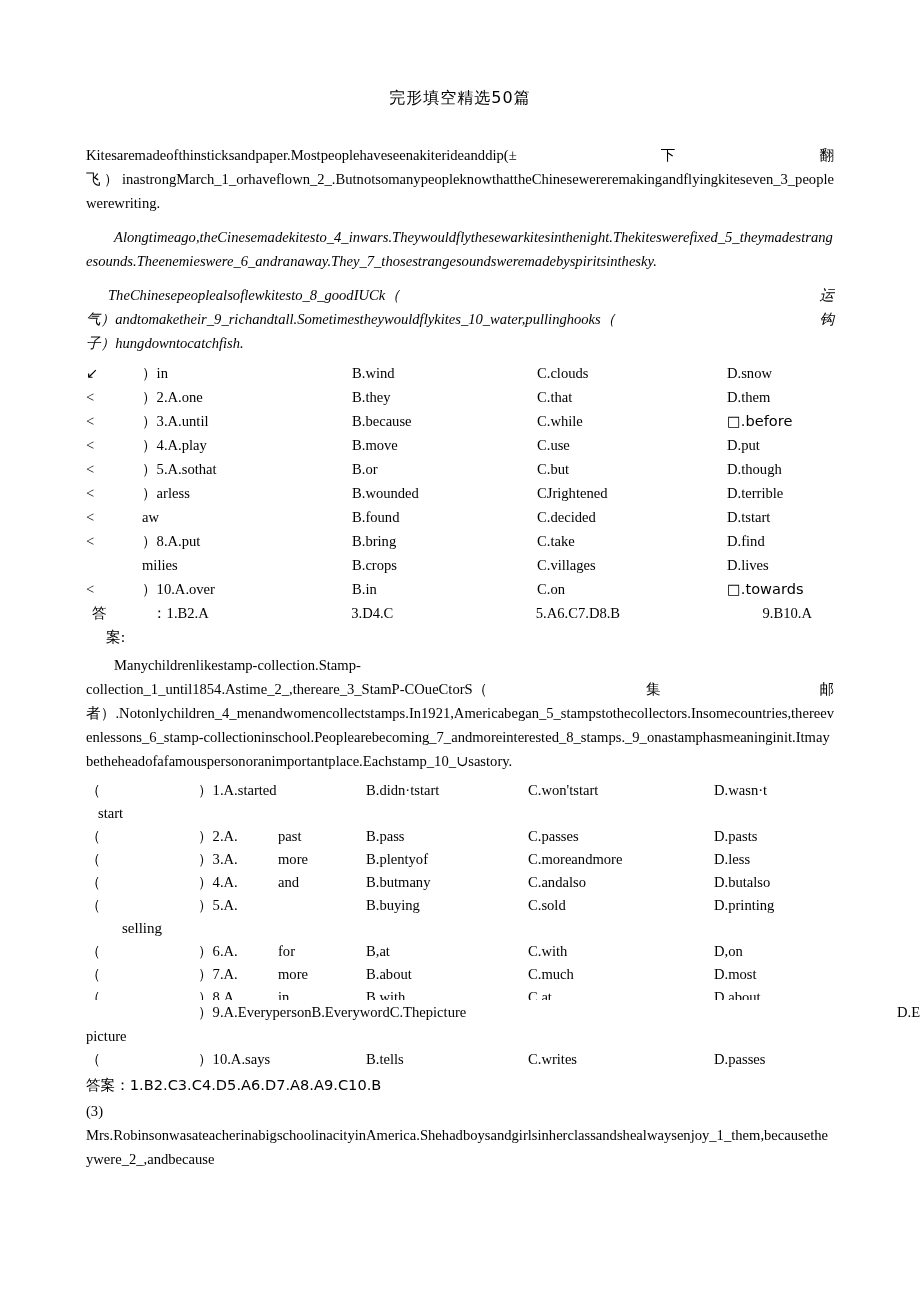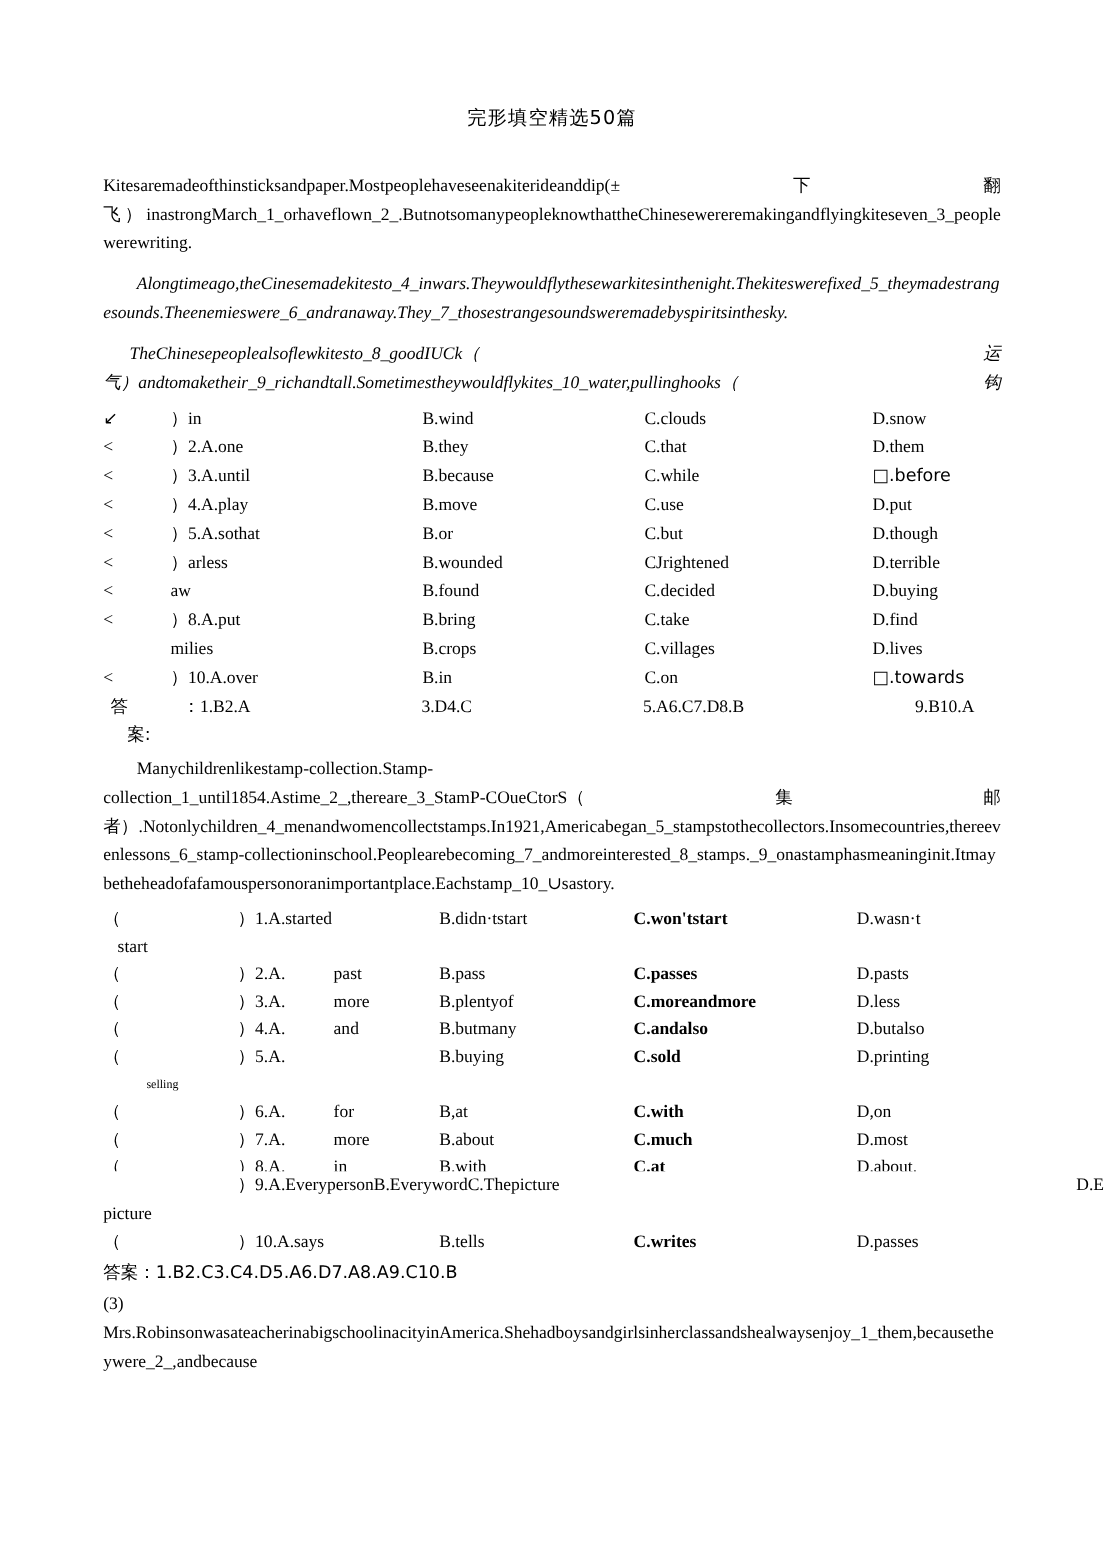--- a/index.html
+++ b/index.html
@@ -107,29 +107,29 @@
   .tbl2 {
     width: 100%;
     border-collapse: collapse;
     font-size: 14.6px;
     line-height: 23px;
   }
   .tbl2 td { padding: 0; vertical-align: top; white-space: nowrap; }
   .t2-mark { width: 112px; }
   .t2-a { width: 168px; }
   .t2-b { width: 162px; }
-  .t2-c { width: 186px; font-weight: bold; }
+  .t2-c { width: 186px; }
   .t2-d { width: auto; }
   .cont-word {
     font-size: 14.6px;
     line-height: 23px;
     padding-left: 12px;
   }
   .cont-word2 {
-    font-size: 10px;
+    font-size: 15px;
     line-height: 23px;
     padding-left: 36px;
   }
 </style>
 </head>
 <body>
 
 <div class="page">
 
   <h1 class="doc-title">完形填空精选50篇</h1>
@@ -147,20 +147,21 @@
 
   <div class="gap-top-2">
     <div class="spread">
       <span class="para" style="padding-left:22px">TheChinesepeoplealsoflewkitesto_8_goodIUCk（</span>
       <span class="para cjk">运</span>
     </div>
     <div class="spread">
       <span class="para">气）andtomaketheir_9_richandtall.Sometimestheywouldflykites_10_water,pullinghooks（</span>
       <span class="para cjk">钩</span>
     </div>
+    <div class="para">子）hungdowntocatchfish.</div>
   </div>
 
   <table class="opt-table" style="margin-top:6px">
     <tbody>
         <tr>
       <td class="c-mark arrow-cell">↙</td>
       <td class="c-a">）in</td>
       <td class="c-b">B.wind</td>
       <td class="c-c">C.clouds</td>
       <td class="c-d">D.snow</td>
@@ -198,21 +199,21 @@
       <td class="c-a">）arless</td>
       <td class="c-b">B.wounded</td>
       <td class="c-c">CJrightened</td>
       <td class="c-d">D.terrible</td>
     </tr>
     <tr>
       <td class="c-mark">&lt;</td>
       <td class="c-a">aw</td>
       <td class="c-b">B.found</td>
       <td class="c-c">C.decided</td>
-      <td class="c-d">D.buying</td>
+      <td class="c-d">D.tstart</td>
     </tr>
     <tr>
       <td class="c-mark">&lt;</td>
       <td class="c-a">）8.A.put</td>
       <td class="c-b">B.bring</td>
       <td class="c-c">C.take</td>
       <td class="c-d">D.find</td>
     </tr>
     <tr>
       <td class="c-mark"></td>

